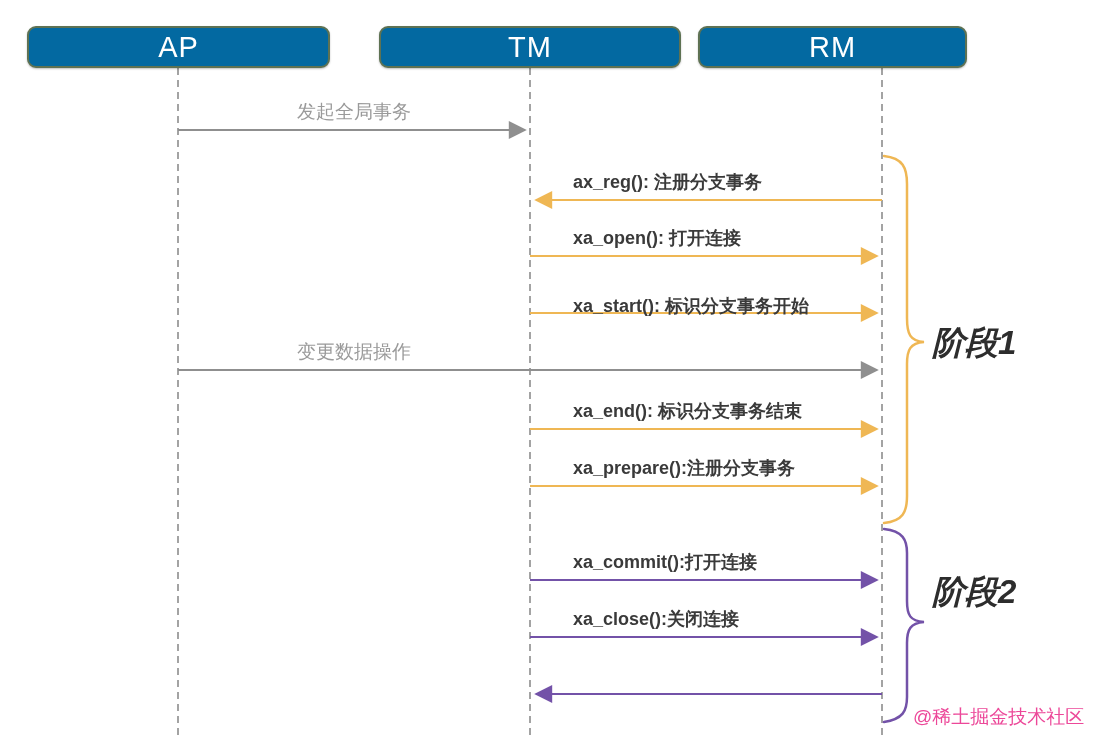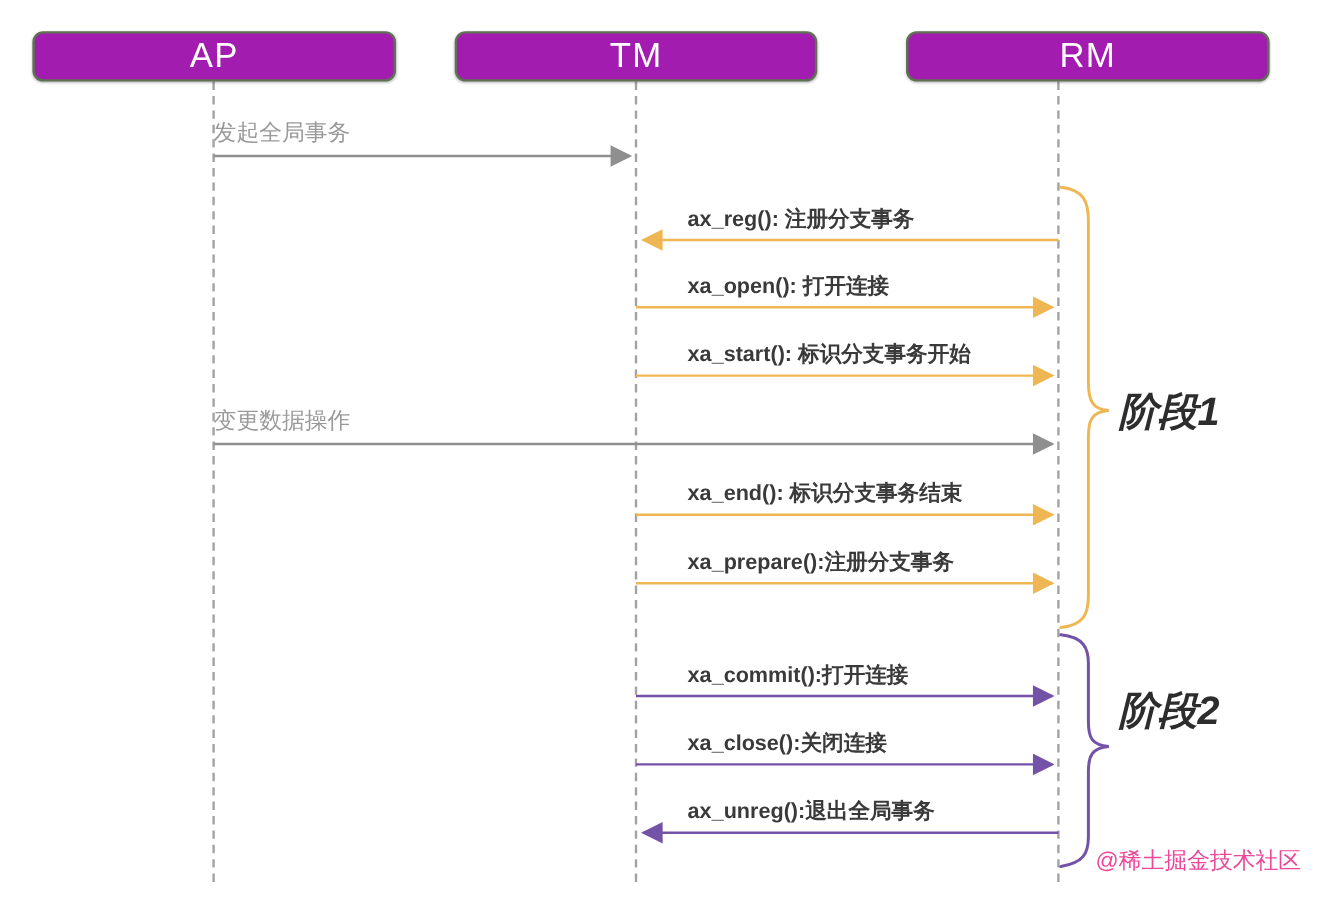--- a/index.html
+++ b/index.html
@@ -3,34 +3,34 @@
 <meta charset="utf-8">
 <style>
   html,body{margin:0;padding:0;background:#ffffff;}
   body{font-family:"Liberation Sans","DejaVu Sans",sans-serif;}
   .canvas{
     position:relative;width:1101px;height:752px;background:#ffffff;overflow:hidden;
   }
   .overlay{position:absolute;left:0;top:0;width:1101px;height:752px;}
   .actor-box{
     position:absolute;top:26px;height:42px;box-sizing:border-box;
-    background:#a21caf;border:2px solid #5e7253;border-radius:9px;
+    background:#0369a1;border:2px solid #5e7253;border-radius:9px;
     display:flex;align-items:center;justify-content:center;
     color:#ffffff;font-size:29px;letter-spacing:1px;
     box-shadow:0 1px 2px rgba(0,0,0,0.25);
   }
   .actor-ap{left:27px;width:303px;}
   .actor-tm{left:379px;width:302px;}
-  .actor-rm{left:755px;width:303px;}
+  .actor-rm{left:698px;width:269px;}
   .msg-label{
     position:absolute;font-size:18px;font-weight:600;color:#3a3a3a;
     white-space:nowrap;line-height:24px;
   }
   .msg-label.gray{
-    color:#9a9a9a;font-weight:400;font-size:19px;
+    color:#9a9a9a;font-weight:400;font-size:19px;text-align:center;
   }
   .span-ap-tm{left:178px;width:352px;}
   .phase-label{
     position:absolute;font-size:33px;font-weight:600;color:#2d2d2d;
     white-space:nowrap;line-height:42px;font-style:italic;
   }
   .watermark{
     position:absolute;left:913px;top:704px;font-size:19px;color:#ec4899;
     white-space:nowrap;
   }
@@ -80,26 +80,25 @@
   <div class="actor-box actor-tm">
     <span>TM</span>
   </div>
   <div class="actor-box actor-rm">
     <span>RM</span>
   </div>
 
   <div class="msg-label gray span-ap-tm" style="top:100px;">发起全局事务</div>
   <div class="msg-label" style="left:573px;top:170px;">ax_reg(): 注册分支事务</div>
   <div class="msg-label" style="left:573px;top:226px;">xa_open(): 打开连接</div>
-  <div class="msg-label" style="left:573px;top:283px;">xa_start(): 标识分支事务开始</div>
+  <div class="msg-label" style="left:573px;top:294px;">xa_start(): 标识分支事务开始</div>
   <div class="msg-label gray span-ap-tm" style="top:340px;">变更数据操作</div>
   <div class="msg-label" style="left:573px;top:399px;">xa_end(): 标识分支事务结束</div>
   <div class="msg-label" style="left:573px;top:456px;">xa_prepare():注册分支事务</div>
   <div class="msg-label" style="left:573px;top:550px;">xa_commit():打开连接</div>
   <div class="msg-label" style="left:573px;top:607px;">xa_close():关闭连接</div>
-  <div class="msg-label" style="left:573px;top:664px;">ax_unreg():退出全局事务</div>
 
   <div class="phase-label" style="left:932px;top:322px;">阶段1</div>
   <div class="phase-label" style="left:932px;top:571px;">阶段2</div>
 
   <div class="watermark">@稀土掘金技术社区</div>
 
 </div>
 
 </body></html>

